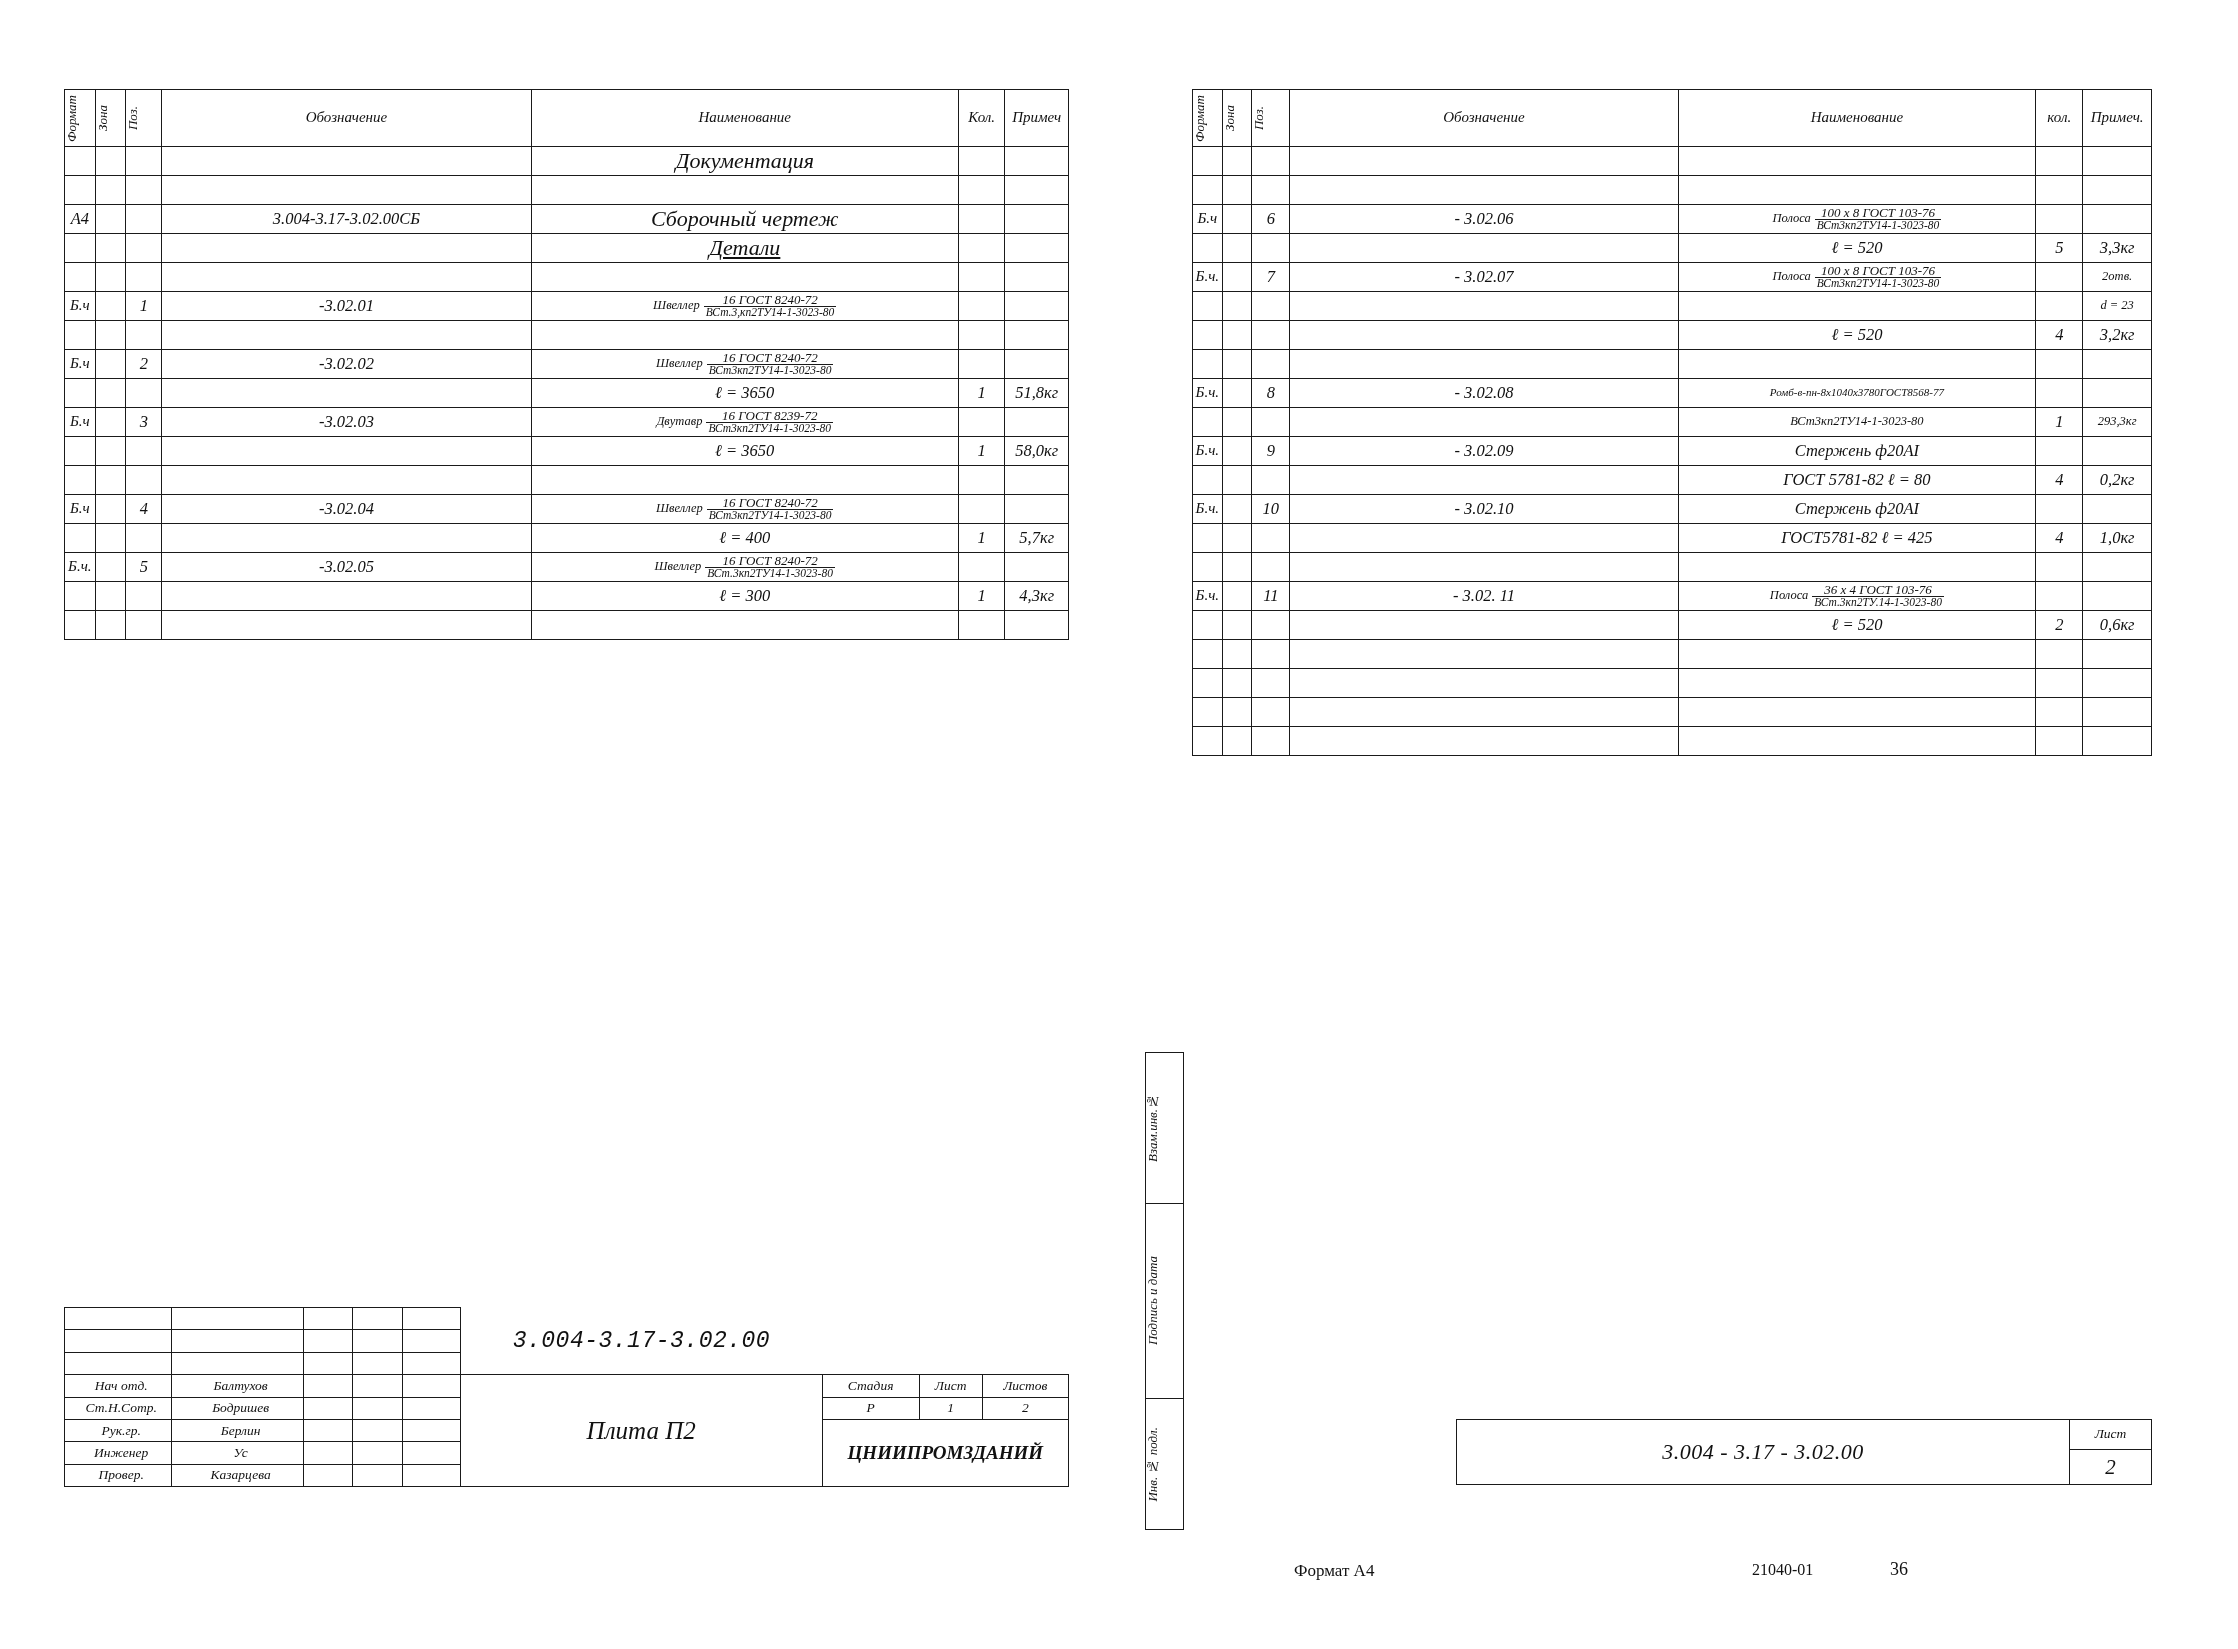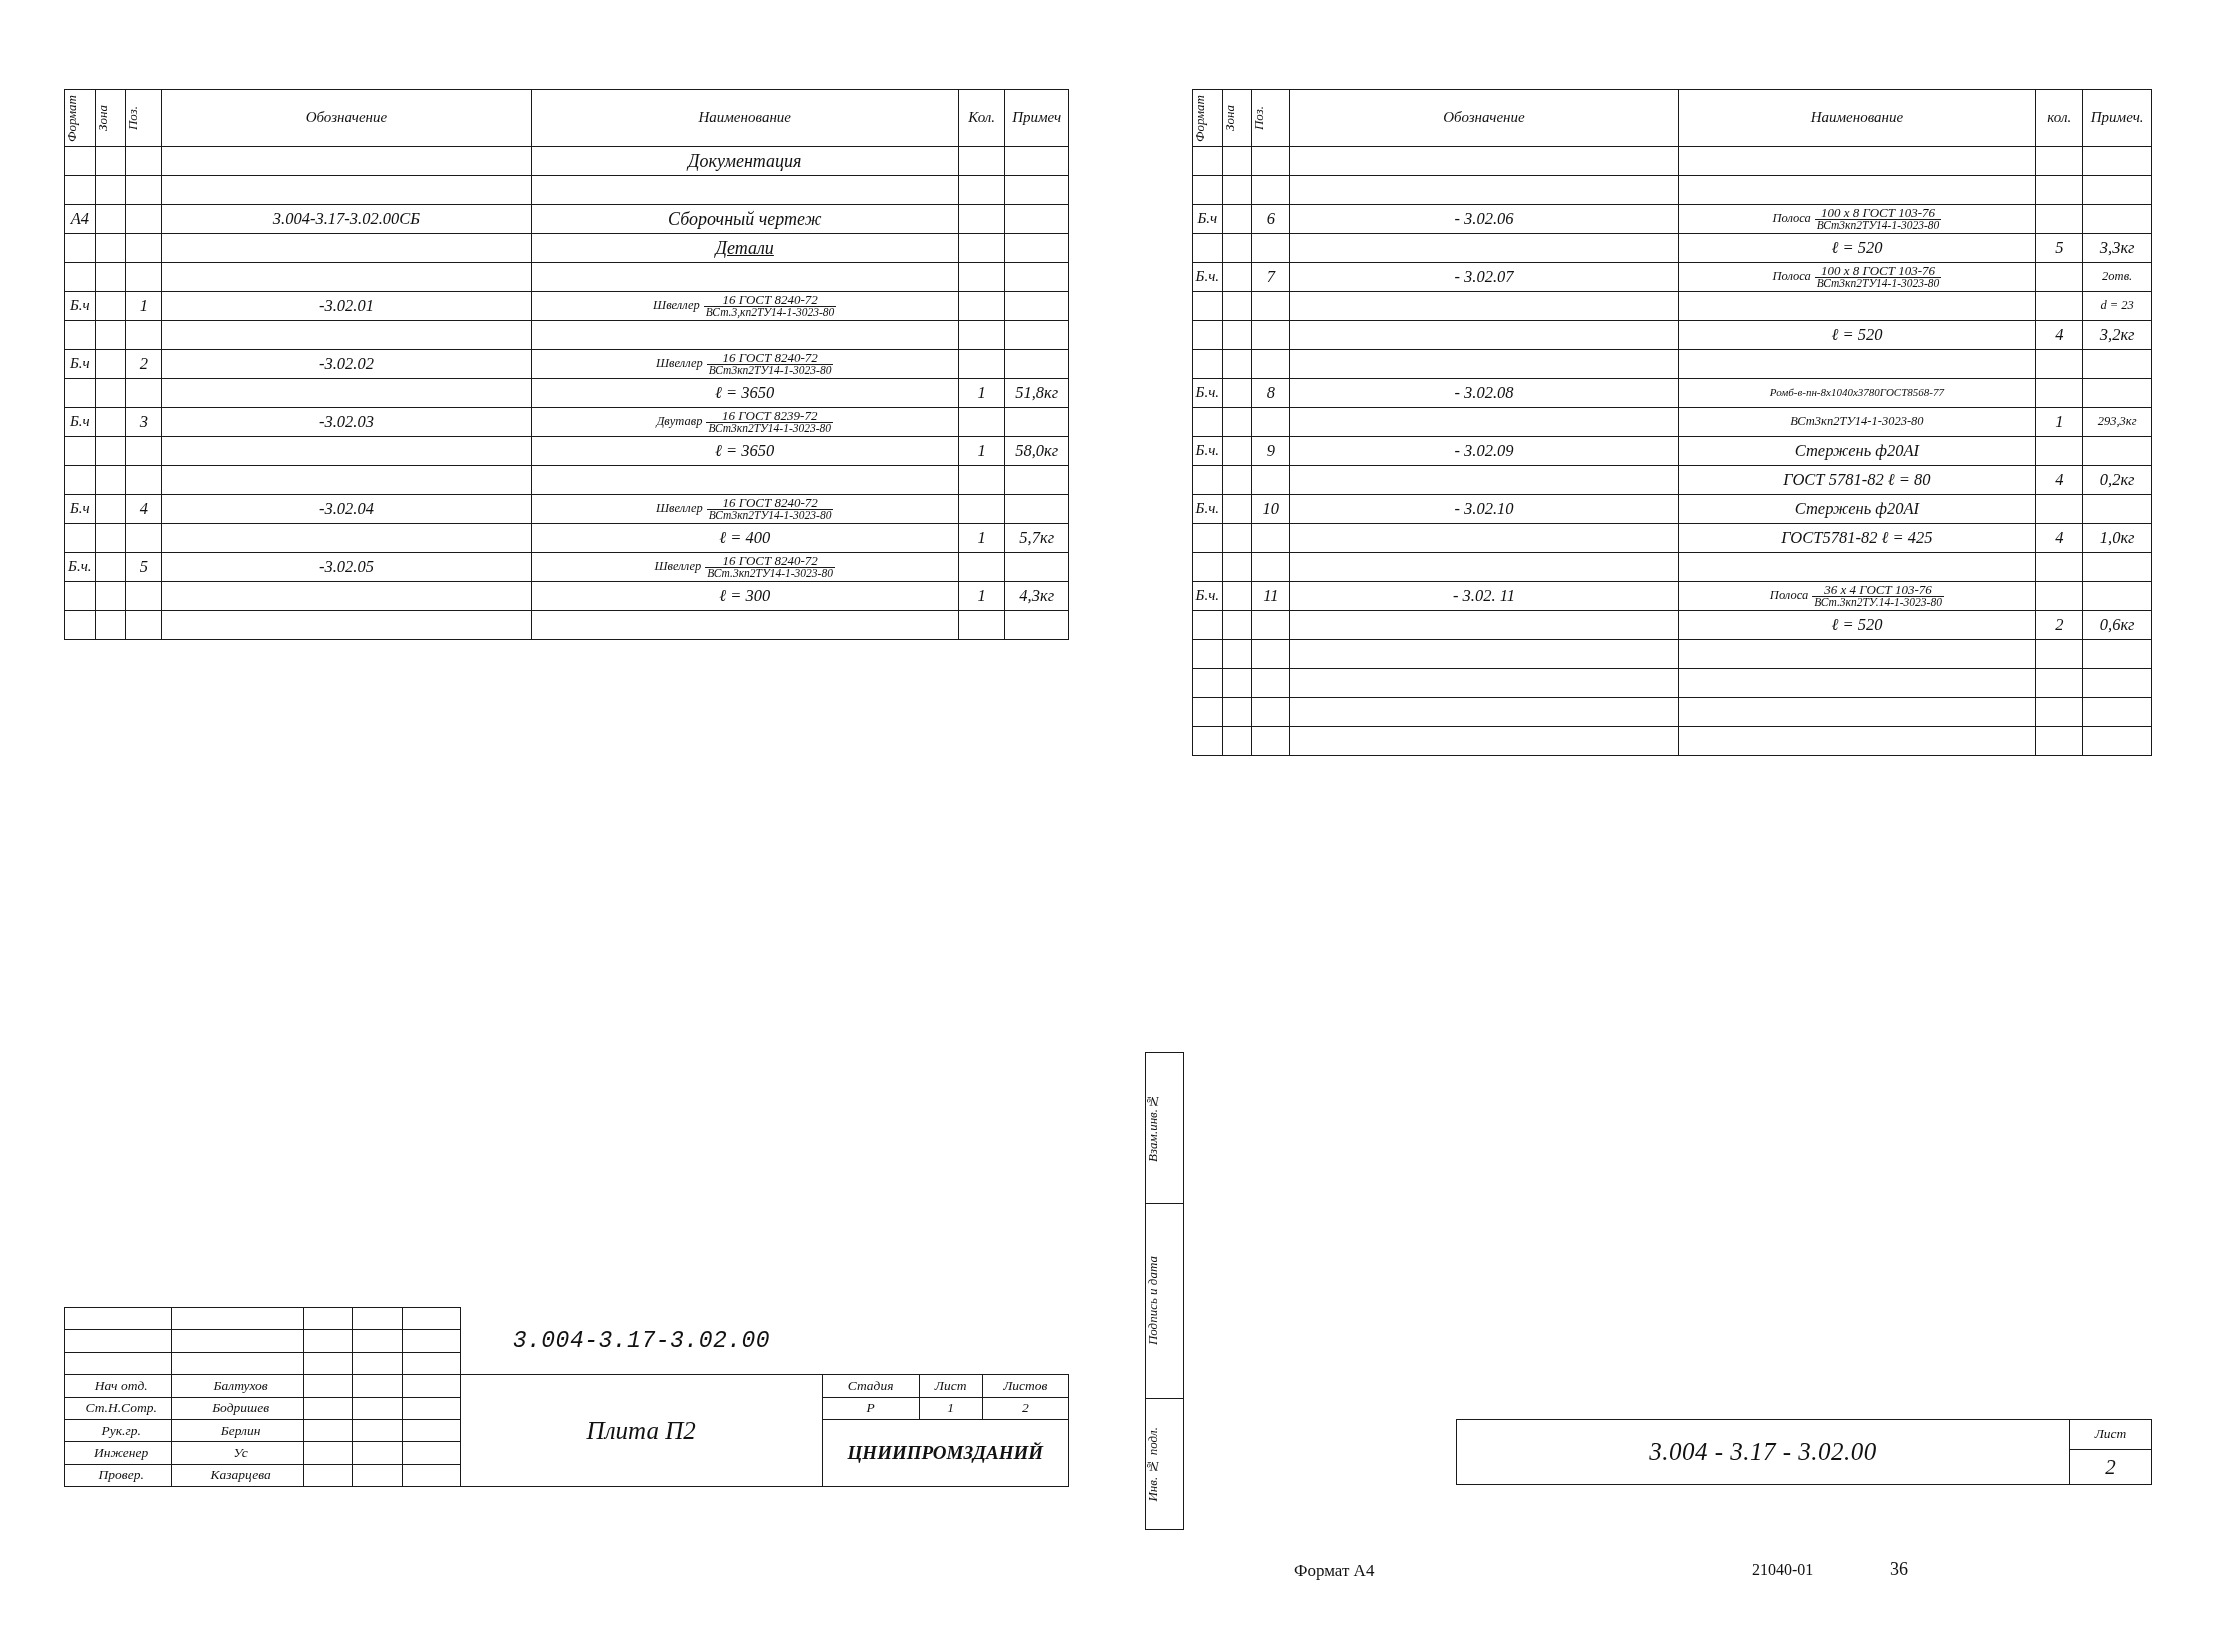--- a/index.html
+++ b/index.html
@@ -8,21 +8,21 @@
 
   
   table{border-collapse:collapse;table-layout:fixed;}
   td{border:1.5px solid #1a1a1a;padding:0;vertical-align:middle;text-align:center;
      font-family:"Liberation Serif",serif;font-style:italic;font-size:15px;line-height:1.05;}
   .hdr td{font-size:15px;font-style:italic;font-weight:normal;}
   .vert{writing-mode:vertical-rl;transform:rotate(180deg);white-space:nowrap;font-size:13px;}
   .r{height:29px;}
   .small{font-size:12.5px;}
   .tiny{font-size:11px;}
-  .big{font-size:18px;}
+  .big{font-size:22px;}
   .lbl{font-size:16.5px;}
   .nowrap{white-space:nowrap;}
   .lft{text-align:center;padding-left:6px;}
   .und{text-decoration:underline;}
   .frac{display:inline-block;text-align:center;line-height:1.0;}
   .frac .top{display:block;border-bottom:1px solid #1a1a1a;padding:0 2px;font-size:13px;}
   .frac .bot{display:block;padding:0 2px;font-size:11.5px;}
   .nameflex{display:flex;align-items:center;justify-content:center;gap:4px;}
   .noborder{border:none;}
   .nb-l{border-left:none;font-family:Liberation Mono, monospace;}
@@ -664,21 +664,21 @@
     </table>
 
   <table id="right-title" class="tb">
     <colgroup>
         <col style="width:613px">
         <col style="width:82px">
       </colgroup>
     <tbody>
         <tr style="height:30px;">
       <td rowspan="2">
-        <div style="font-size:25px;letter-spacing:0.5px;">3.004 - 3.17 - 3.02.00</div>
+        <div style="font-size:22px;letter-spacing:0.5px;">3.004 - 3.17 - 3.02.00</div>
       </td>
       <td class="tiny">Лист</td>
     </tr>
     <tr style="height:35px;">
       <td style="font-size:21px;">2</td>
     </tr>
   </tbody>
     </table>
 
   <div class="footnote" id="fmt-note">Формат А4</div>

